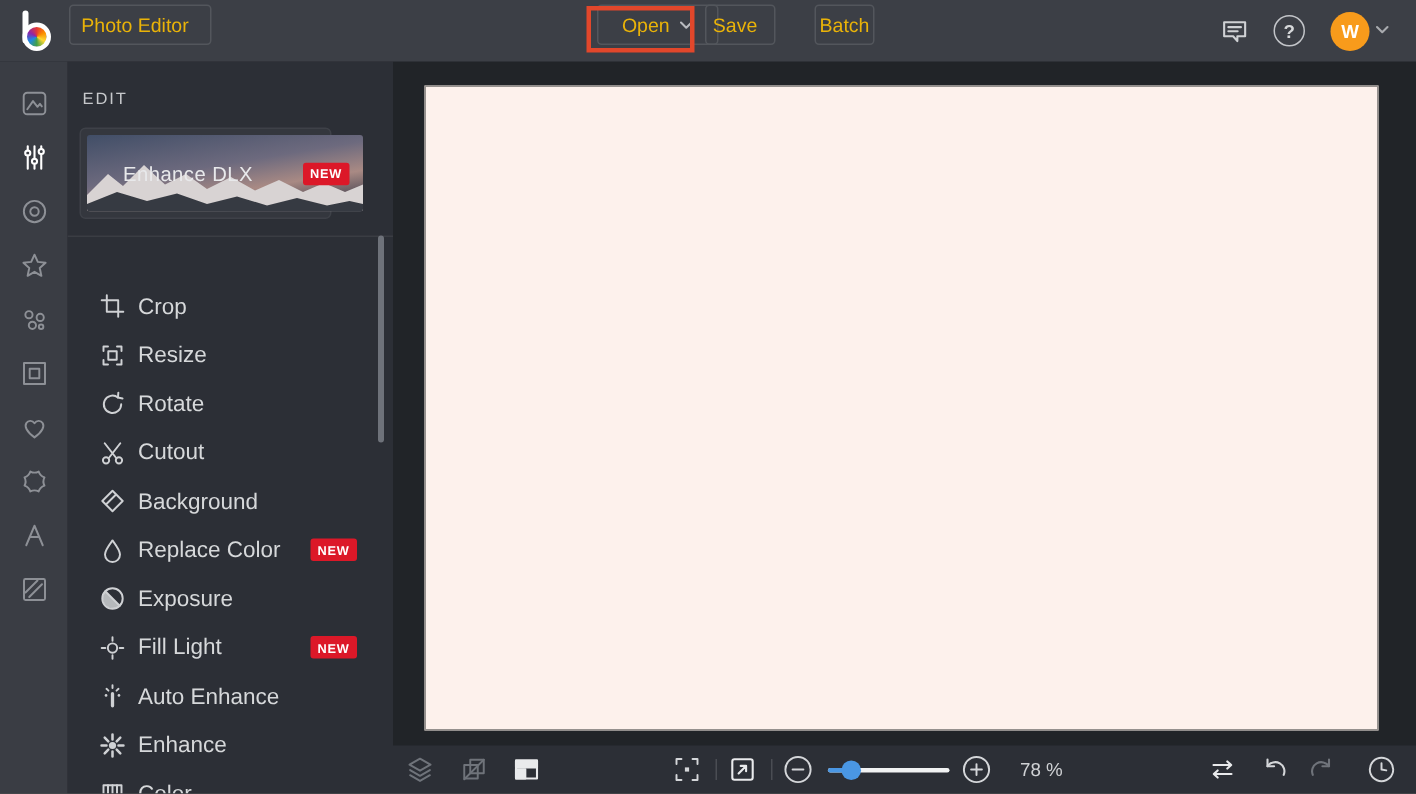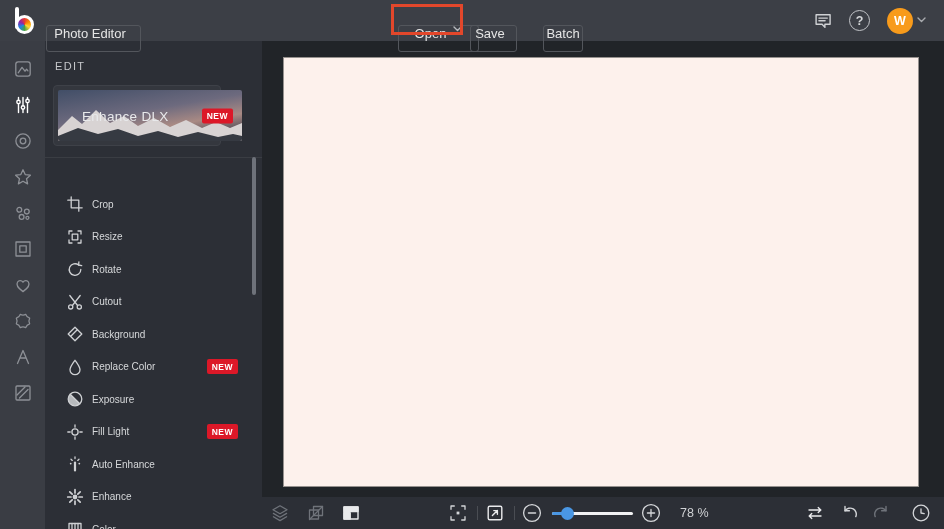--- a/index.html
+++ b/index.html
@@ -7,22 +7,22 @@
     font-family:"Liberation Sans", sans-serif; }
   .app { position:relative; width:944px; height:529px; background:#212428; }
 
   
   .topbar { position:absolute; top:0; left:0; width:944px; height:41px; background:#3c3f46; z-index:5; }
   .logo { position:absolute; left:8px; top:5px; width:30px; height:31px; cursor:pointer; }
   .logo .stem { position:absolute; left:7px; top:2px; width:3.5px; height:22px; background:#fff; border-radius:2px; }
   .logo .wheel { position:absolute; left:7px; top:10px; width:19px; height:19px; border-radius:50%;
     border:3.5px solid #fff;
     background:conic-gradient(#e53935,#fb8c00,#fdd835,#43a047,#1e88e5,#8e24aa,#e53935); }
-  .tb-btn { position:absolute; top:25px; height:27px; display:inline-flex; gap:7px;
-    padding:0 12px; border:1px solid #53565c; border-radius:3px; color:#e5e5e5; font-size:13px;
+  .tb-btn { position:absolute; top:3px; height:27px; display:inline-flex; align-items:center; gap:7px;
+    padding:0 12px; border:1px solid #53565c; border-radius:3px; color:#eab308; font-size:13px;
     background:transparent; cursor:pointer; white-space:nowrap; }
   .btn-appmenu { left:46px; width:95px; justify-content:center; }
   .btn-open  { left:398px; width:81px; justify-content:center; }
   .btn-save  { left:470px; width:47px; justify-content:center; }
   .btn-batch { left:543px; width:40px; justify-content:center; padding:0 8px; }
   .annotation-box { position:absolute; left:391px; top:4px; width:72px; height:31px;
     border:3px solid #e2472b; z-index:9; pointer-events:none; }
   .tb-icon { position:absolute; top:9px; width:24px; height:24px; display:flex; align-items:center;
     justify-content:center; color:#cfd1d4; cursor:pointer; }
   .icon-chat { left:810px; }
@@ -58,21 +58,21 @@
   .badge:empty { display:none; }
   .panel-divider { position:absolute; top:116px; left:0; width:217px; height:1px; background:#3a3d43; }
   .section-header { position:absolute; top:124px; left:10px; right:20px; display:flex;
     align-items:center; justify-content:space-between; cursor:pointer; }
   .section-title { font-size:10.5px; letter-spacing:1.2px; color:#b9bbbf; font-weight:500; }
   .items { position:absolute; top:147px; left:0; width:217px; }
   .item { height:32.5px; display:flex; align-items:center; padding-left:21px; cursor:pointer;
     color:#d3d5d7; }
   .item-icon { width:18px; height:18px; display:flex; align-items:center; justify-content:center;
     color:#cfd1d4; flex:0 0 18px; }
-  .item-label { margin-left:8px; font-size:10px; color:#d6d8da; }
+  .item-label { margin-left:8px; font-size:15px; color:#d6d8da; }
   .item .badge { margin-left:auto; margin-right:24px; }
   .panel-scrollbar { position:absolute; left:207px; top:116px; width:4px; height:138px;
     background:#6e727a; border-radius:2px; cursor:pointer; }
 
   
   .canvas-area { position:absolute; left:262px; top:41px; width:682px; height:456px; background:#212428; }
   .canvas { position:absolute; left:21px; top:16px; width:636px; height:430px; background:#fdf1ec;
     border:1px solid #96918e; }
 
   

